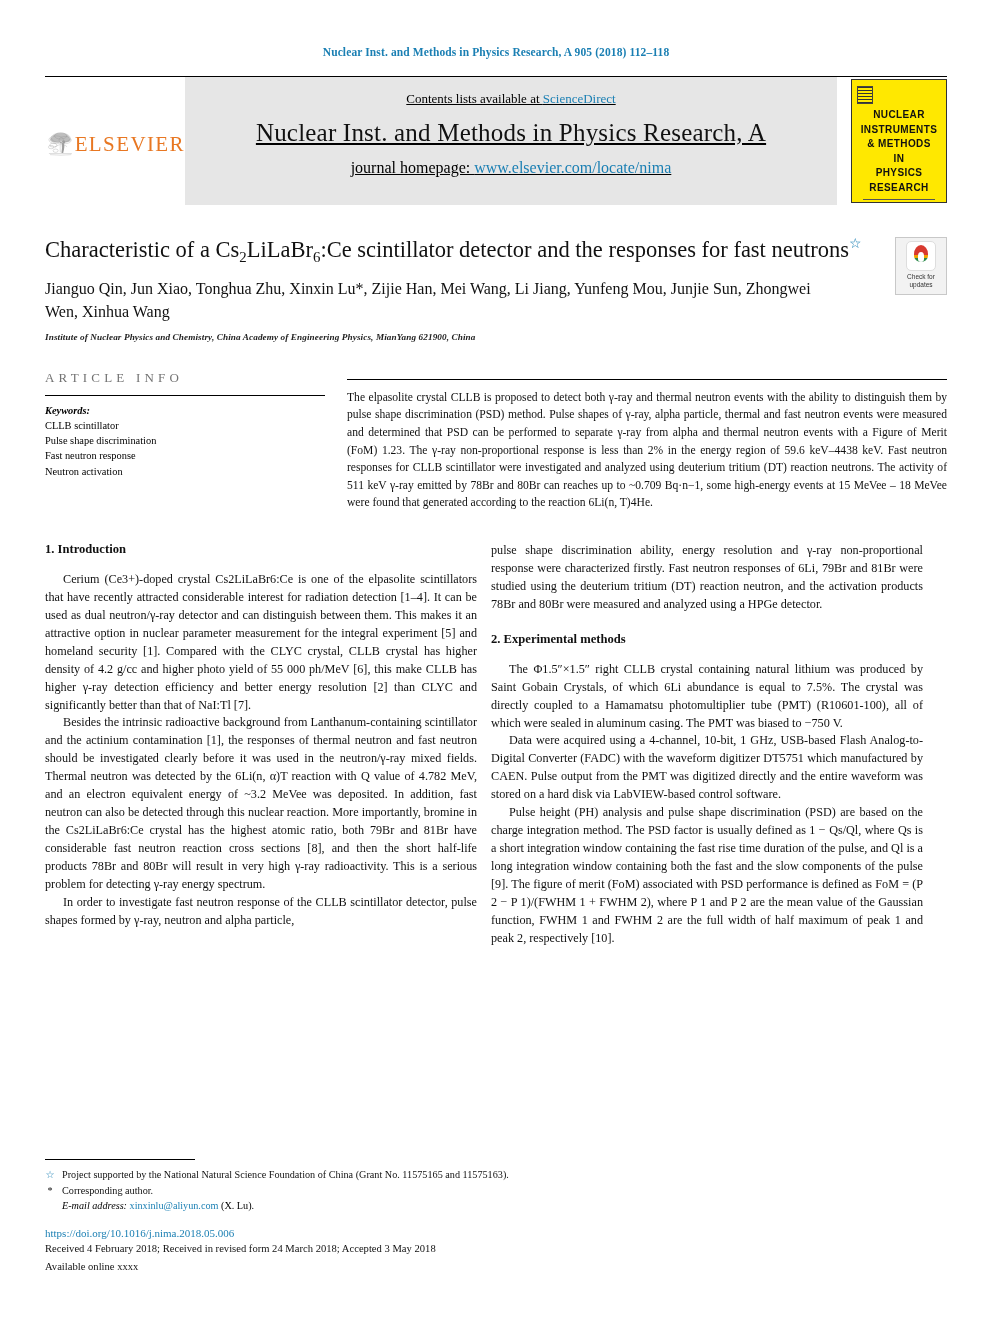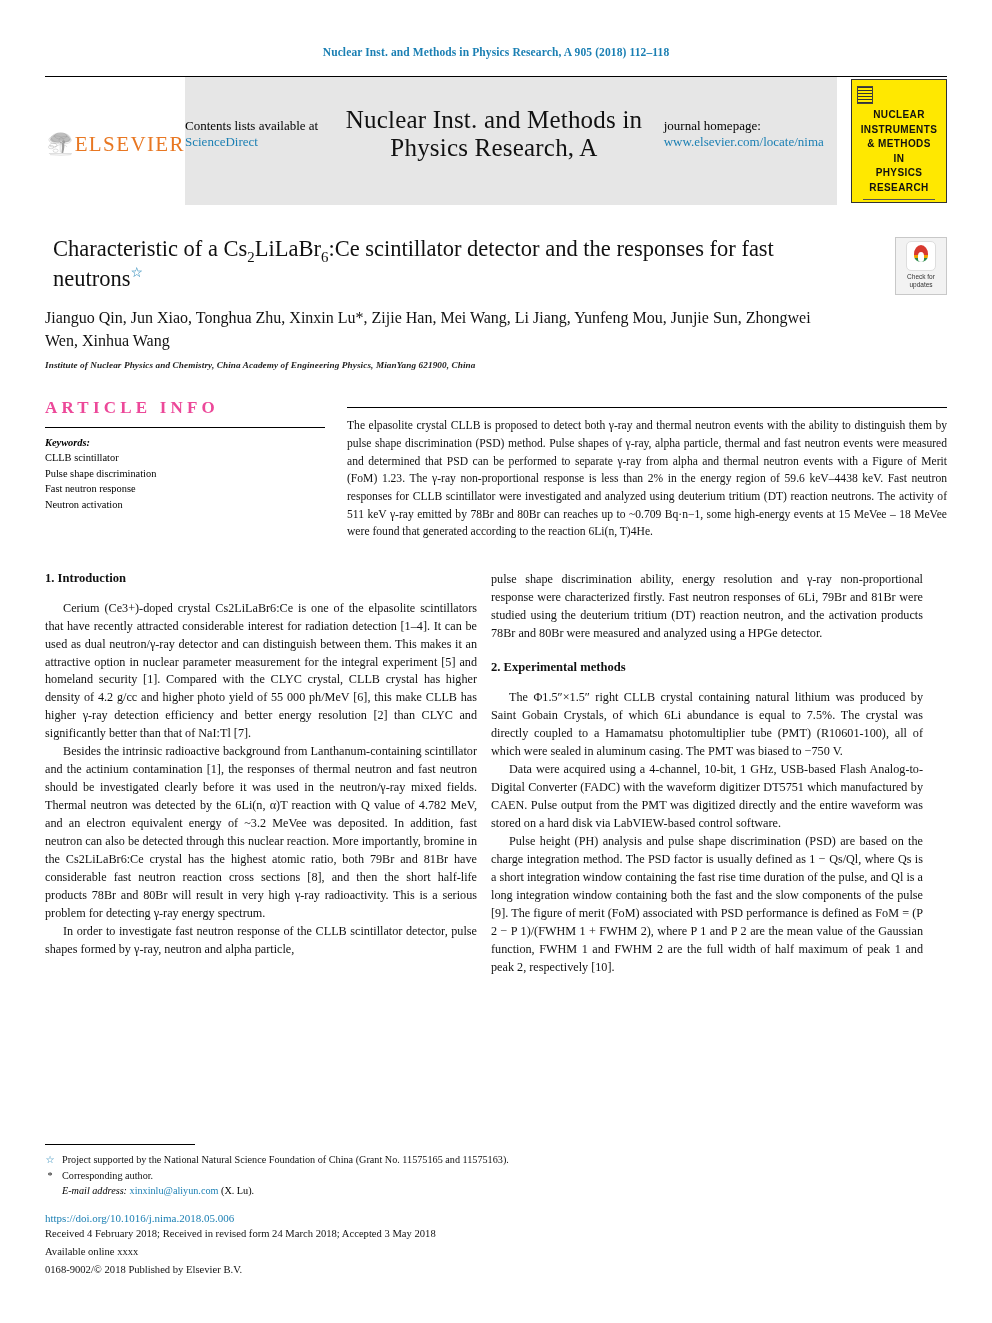--- a/index.html
+++ b/index.html
@@ -58,42 +58,43 @@
     font-family: "Liberation Serif", serif;
     font-size: 21px;
     letter-spacing: 1.4px;
     line-height: 1;
     margin-top: 1px;
   }
   .masthead-center {
     flex: 1 1 auto;
     background: #e6e6e6;
     display: flex;
-    flex-direction: row;
+    flex-direction: column;
     align-items: center;
     justify-content: space-between;
     padding: 14px 0 28px 0;
     box-sizing: border-box;
+    text-decoration: underline;
   }
   .contents-line {
     font-size: 13px;
     color: #000;
   }
   .contents-line a, .link {
     color: #1a7fb3;
     text-decoration: none;
   }
   .journal-title {
     font-size: 25px;
     color: #111;
     letter-spacing: 0.2px;
     text-align: center;
   }
   .homepage-line {
-    font-size: 13px;
+    font-size: 16px;
   }
   .masthead-cover {
     width: 110px;
     flex: 0 0 110px;
     display: flex;
     align-items: center;
     justify-content: flex-end;
     padding-left: 12px;
     box-sizing: border-box;
   }
@@ -140,21 +141,21 @@
   
   .title-block {
     margin-top: 30px;
     position: relative;
     padding-right: 80px;
   }
   .paper-title {
     font-size: 22.5px;
     line-height: 1.28;
     color: #111;
-    margin: 8px;
+    margin: 0;
     font-weight: normal;
   }
   .paper-title sub { font-size: 0.66em; }
   .star-note {
     color: #1a7fb3;
     font-size: 0.62em;
     vertical-align: super;
   }
   .crossmark {
     position: absolute;
@@ -220,24 +221,24 @@
   
   .info-abstract {
     margin-top: 28px;
     display: flex;
     gap: 22px;
   }
   .col-info { width: 280px; flex: 0 0 280px; }
   .col-abstract { flex: 1 1 auto; }
   .section-head {
     font-family: "Liberation Serif", serif;
-    font-weight: bold;
-    font-size: 17px;
+    font-weight: normal;
+    font-size: 13px;
     letter-spacing: 4.2px;
-    color: #ec4899;
+    color: #737373;
   }
   .head-rule {
     border-bottom: 1.4px solid #000;
     margin-top: 9px;
     margin-bottom: 9px;
   }
   .keywords-label {
     font-style: italic;
     font-weight: bold;
     font-size: 10.4px;
@@ -466,16 +467,15 @@
       <span class="lbl">E-mail address:</span>
       <a class="link" href="#">xinxinlu@aliyun.com</a>
       <span>(X. Lu).</span>
     </div>
 
     <div class="doi">
       <a class="link" href="#">https://doi.org/10.1016/j.nima.2018.05.006</a>
     </div>
     <div class="pubinfo">Received 4 February 2018; Received in revised form 24 March 2018; Accepted 3 May 2018</div>
     <div class="pubinfo">Available online xxxx</div>
-    <div class="copyright">0168-9002/© 2018 Published by Elsevier B.V.</div>
   </div>
 
 </div>
 
 </body></html>

